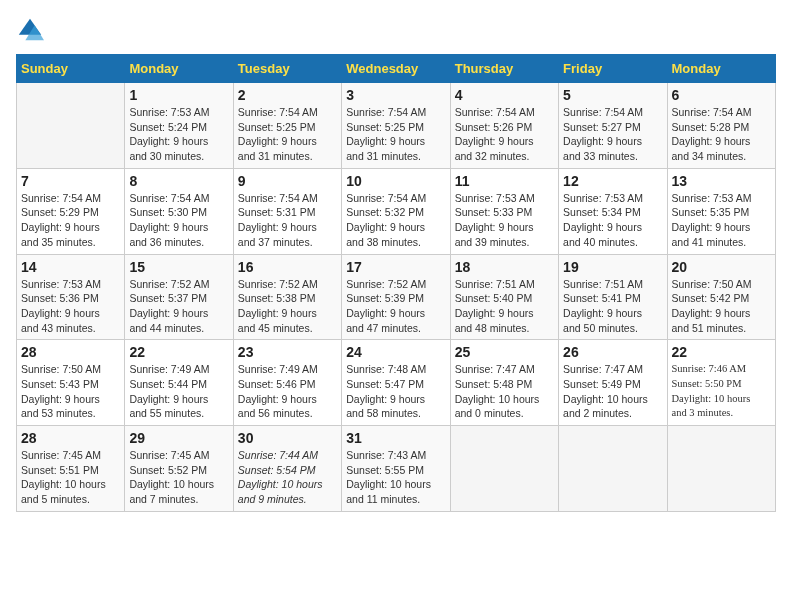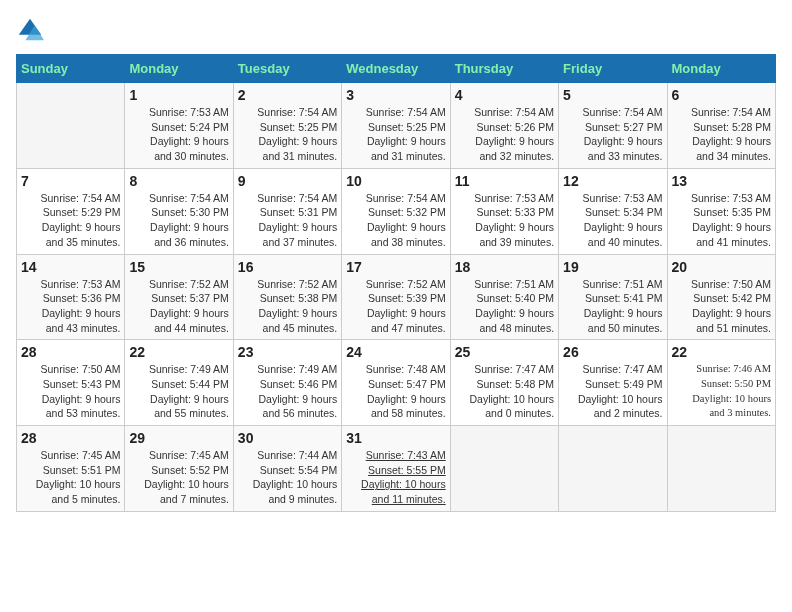--- a/index.html
+++ b/index.html
@@ -48,21 +48,21 @@
       font-size: 16px;
       color: #555;
     }
     table {
       width: 100%;
       border-collapse: collapse;
       font-size: 11px;
     }
     thead tr th {
       background-color: #1a6faf;
-      color: #86efac;
+      color: #fde047;
       padding: 6px 4px;
       text-align: left;
       font-size: 13px;
       font-weight: bold;
       border: 1px solid #1a6faf;
     }
     tbody tr td {
       border: 1px solid #ccc;
       vertical-align: top;
       padding: 4px;
@@ -79,21 +79,20 @@
       font-size: 14px;
       font-weight: bold;
       color: #222;
       display: block;
       margin-bottom: 2px;
     }
     .day-info {
       font-size: 10.5px;
       color: #333;
       line-height: 1.4;
-      text-align: right;
     }
     .empty-cell {
       background: #f5f5f5;
     }
   </style>
 </head>
 <body>
 
 <div class="header">
   <div class="logo">
@@ -332,28 +331,28 @@
         </td>
         <td>
           <span class="day-number">29</span>
           <div class="day-info" style="white-space: pre-line;">Sunrise: 7:45 AM
 Sunset: 5:52 PM
 Daylight: 10 hours
 and 7 minutes.</div>
         </td>
         <td>
           <span class="day-number">30</span>
-          <div class="day-info" style="white-space: pre-line;">Sunrise: 7:44 AM
+          <div class="day-info" style="white-space: pre-line; font-style: italic;">Sunrise: 7:44 AM
 Sunset: 5:54 PM
 Daylight: 10 hours
 and 9 minutes.</div>
         </td>
         <td>
           <span class="day-number">31</span>
-          <div class="day-info" style="white-space: pre-line; text-decoration: underline;">Sunrise: 7:43 AM
+          <div class="day-info" style="white-space: pre-line;">Sunrise: 7:43 AM
 Sunset: 5:55 PM
 Daylight: 10 hours
 and 11 minutes.</div>
         </td>
         <td class="empty-cell"></td>
         <td class="empty-cell"></td>
         <td class="empty-cell"></td>
       </tr>
     </tbody>
 </table>

